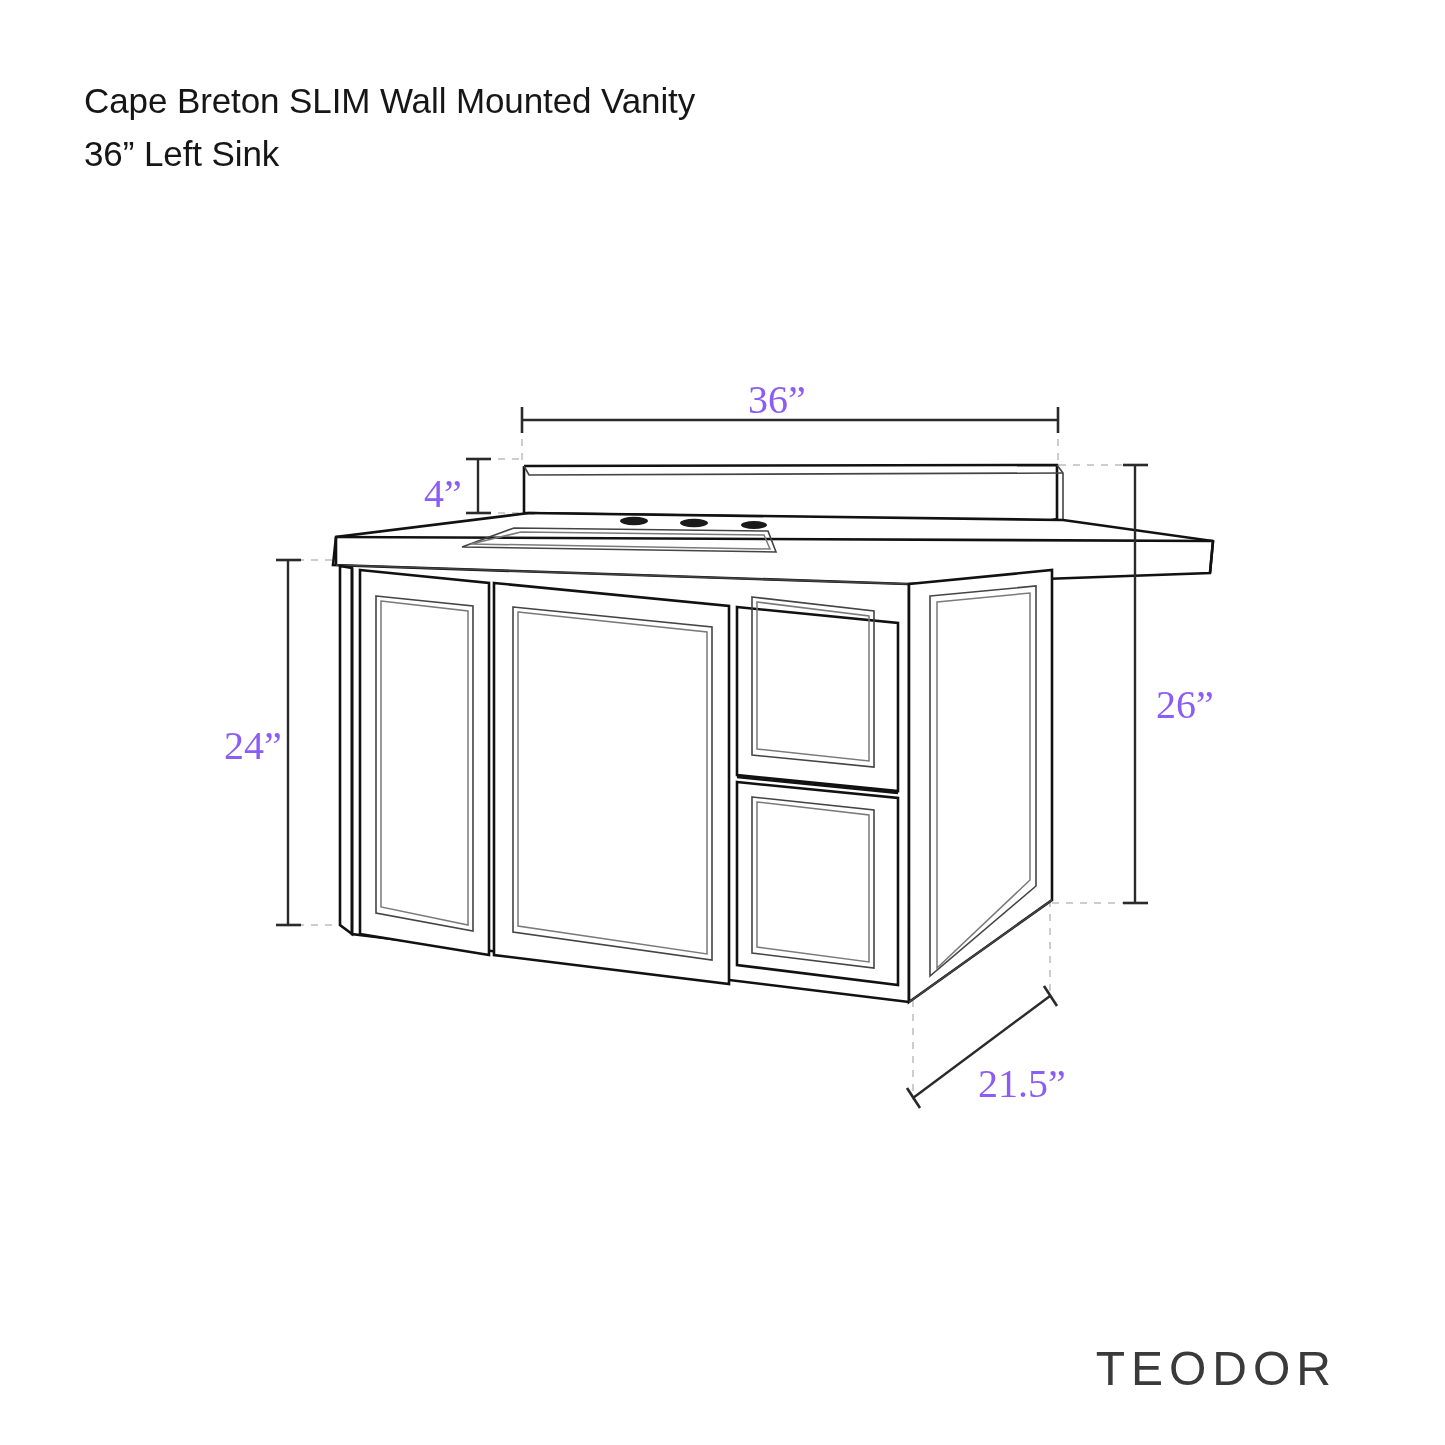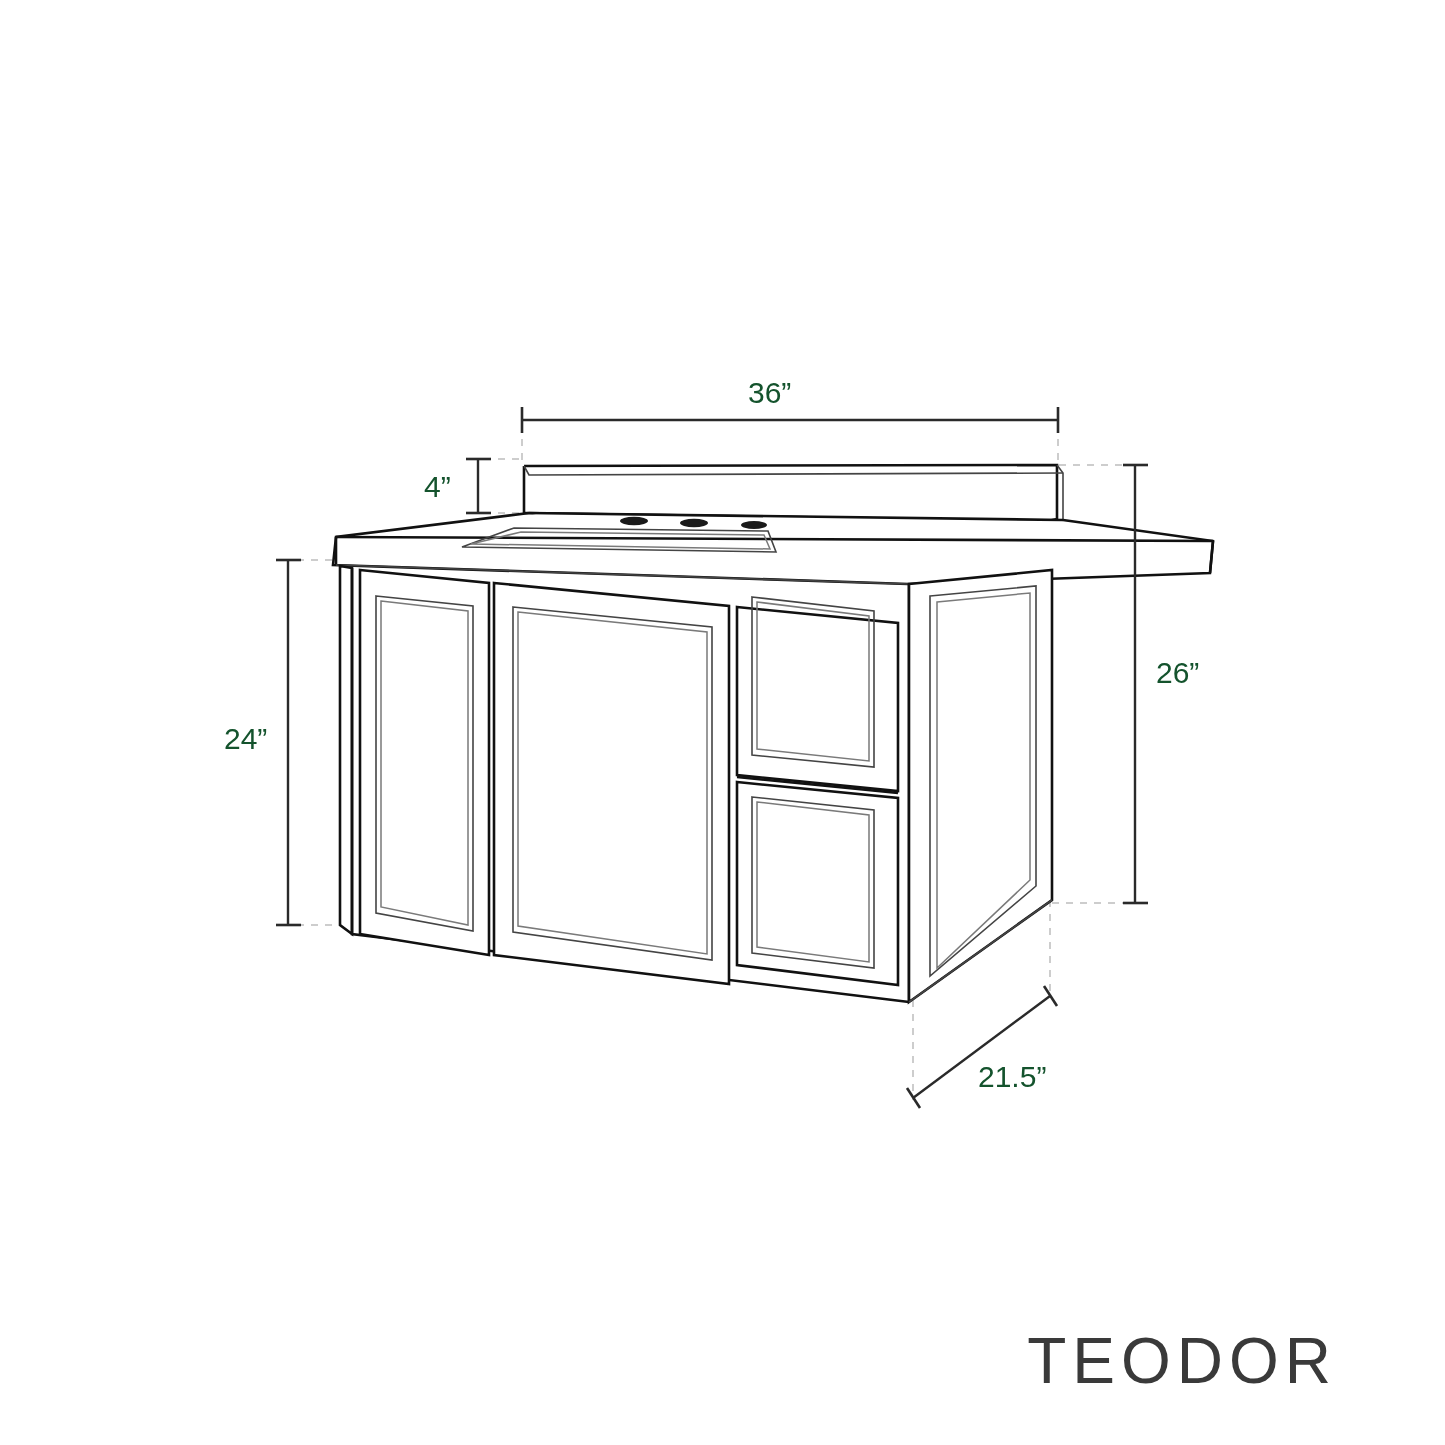--- a/index.html
+++ b/index.html
@@ -35,39 +35,43 @@
   }
   #drawing-svg {
     position: absolute;
     left: 0; top: 0;
     width: 1445px; height: 1445px;
   }
   #brand {
     position: absolute;
     right: 108px; bottom: 52px;
     font-family: "Liberation Sans", sans-serif;
-    font-size: 64px;
+    font-size: 48px;
     font-weight: 300;
     letter-spacing: 6px;
     color: #3a3a3a;
     line-height: 1;
   }
   .dim-label {
     position: absolute;
-    font-family: Liberation Sans, sans-serif;
-    font-size: 30px;
-    color: #14532d;
+    font-family: Liberation Serif, serif;
+    font-size: 40px;
+    color: #8b5cf6;
     white-space: nowrap;
   }
 </style>
 </head>
 <body>
 
 <div id="page">
 
+  <div id="title-block">
+    <div class="tline">Cape Breton SLIM Wall Mounted Vanity</div>
+    <div class="tline">36” Left Sink</div>
+  </div>
 
   <svg id="drawing-svg" viewBox="0 0 1445 1445">
     <defs>
       <style>
         .solid  { fill:none; stroke:#111111; stroke-width:2.6; stroke-linejoin:miter; stroke-linecap:butt; }
         .thin   { fill:none; stroke:#444444; stroke-width:1.6; }
         .inner  { fill:none; stroke:#7a7a7a; stroke-width:1.5; }
         .guide  { fill:none; stroke:#bdbdbd; stroke-width:1.5; stroke-dasharray:7 7; }
         .dimln  { fill:none; stroke:#2a2a2a; stroke-width:2.4; }
         .tick   { fill:none; stroke:#2a2a2a; stroke-width:2.6; }
@@ -212,19 +216,19 @@
     </g>
 
   </svg>
 
   <div class="dim-label" style="left:748px; top:376px;">36”</div>
 
   <div class="dim-label" style="left:424px; top:470px;">4”</div>
 
   <div class="dim-label" style="left:224px; top:722px;">24”</div>
 
-  <div class="dim-label" style="left:1156px; top:656px;text-align:right;">26”</div>
+  <div class="dim-label" style="left:1156px; top:681px;text-align:right;">26”</div>
 
   <div class="dim-label" style="left:978px; top:1060px;">21.5”</div>
 
   <div id="brand">TEODOR</div>
 
 </div>
 
 </body></html>

